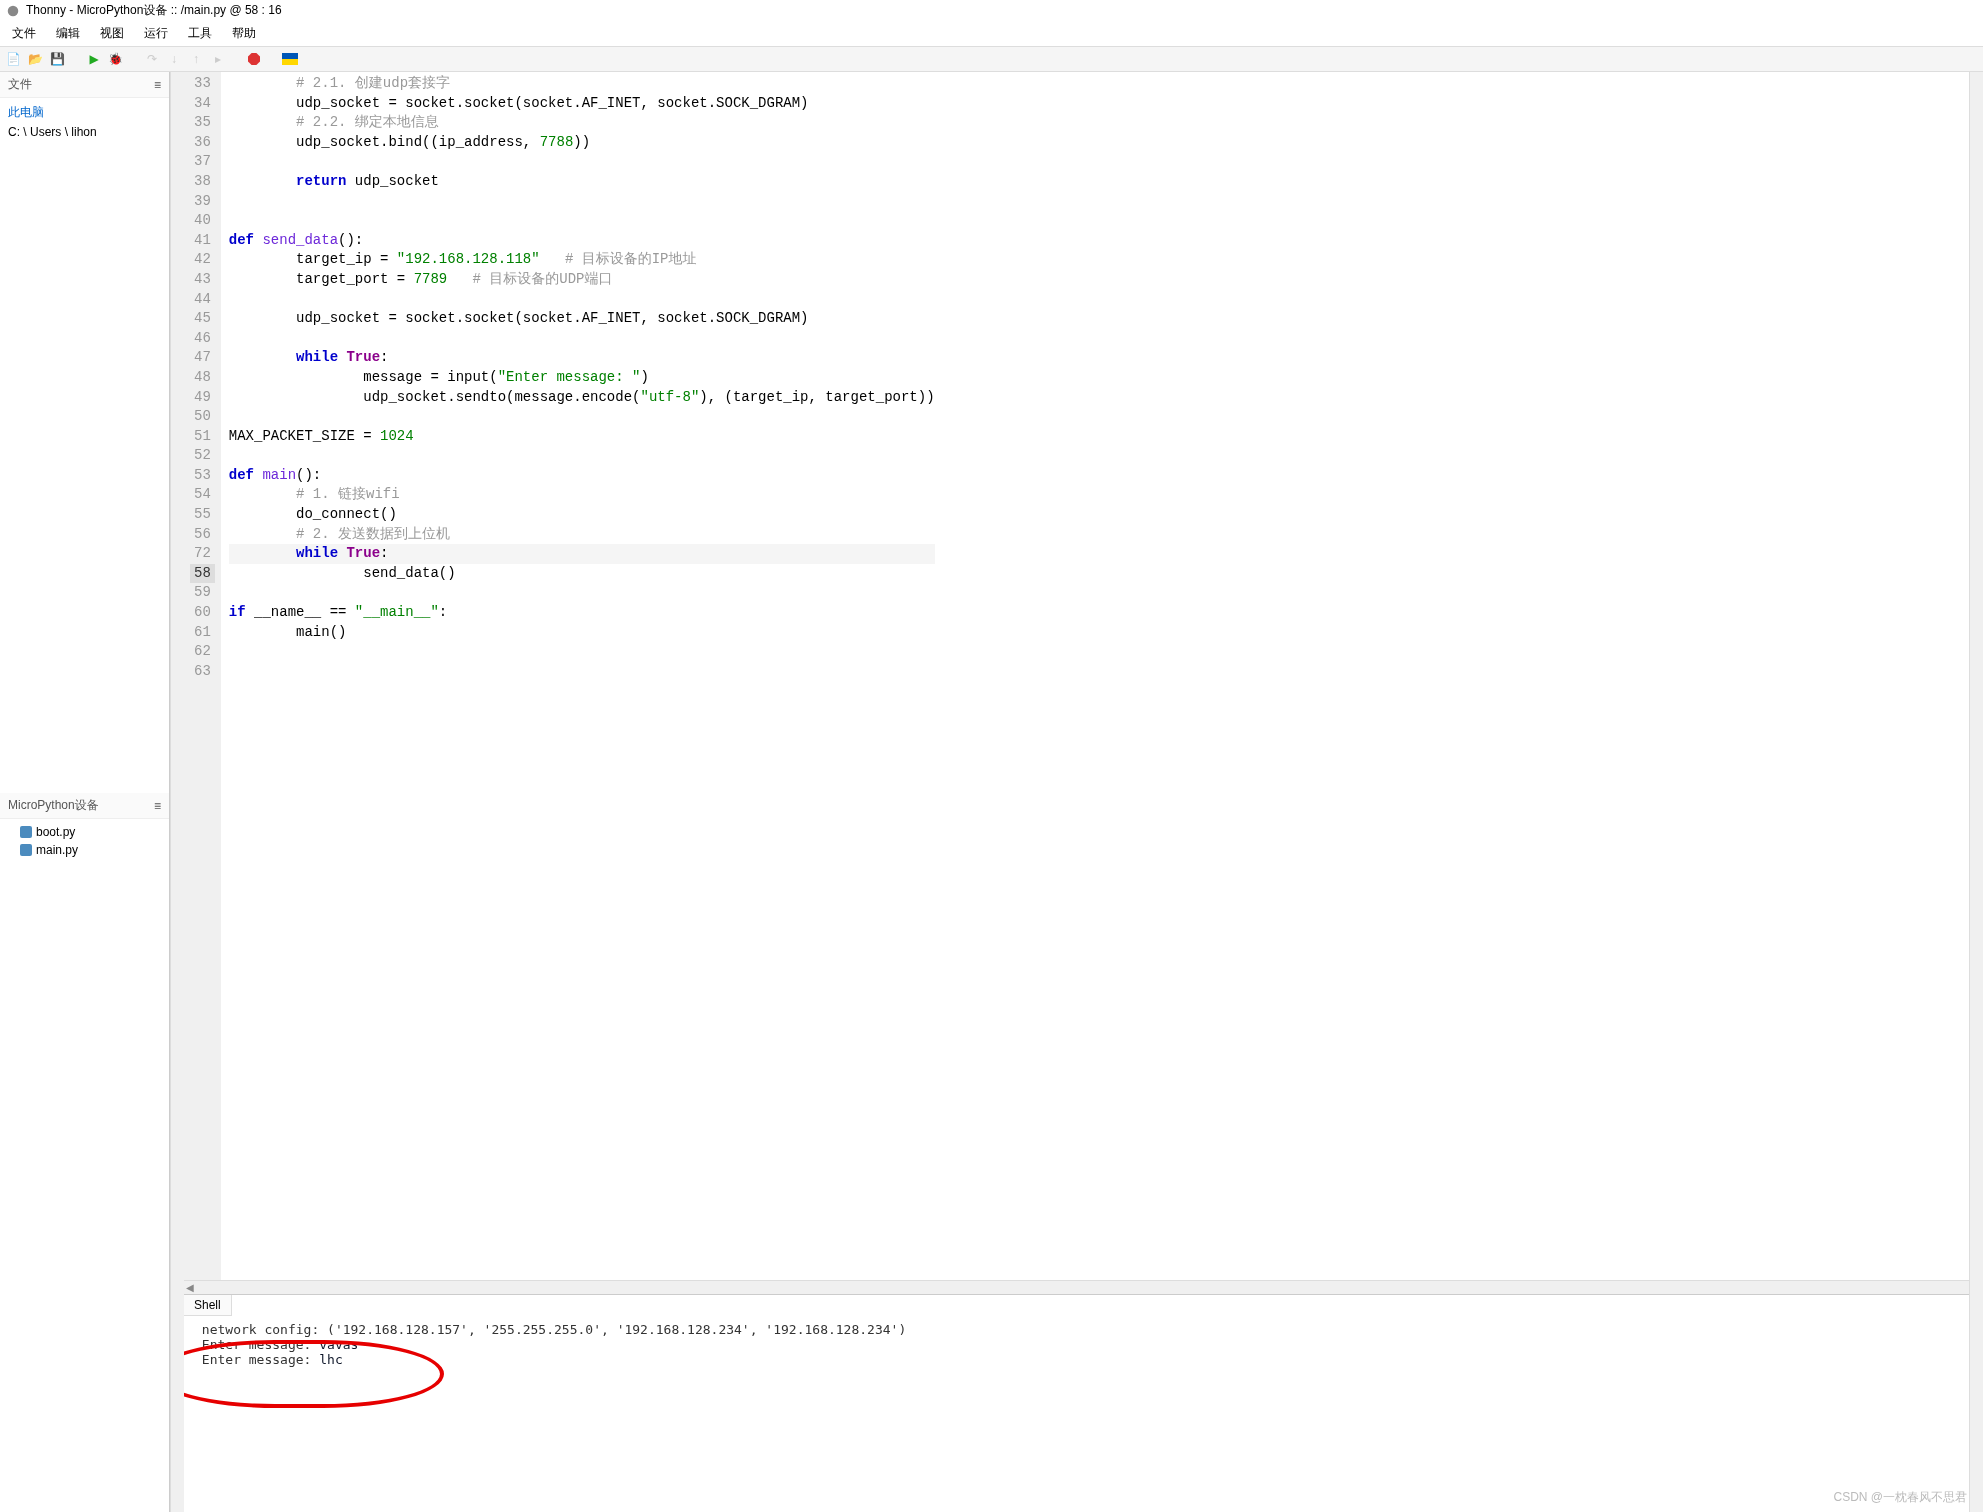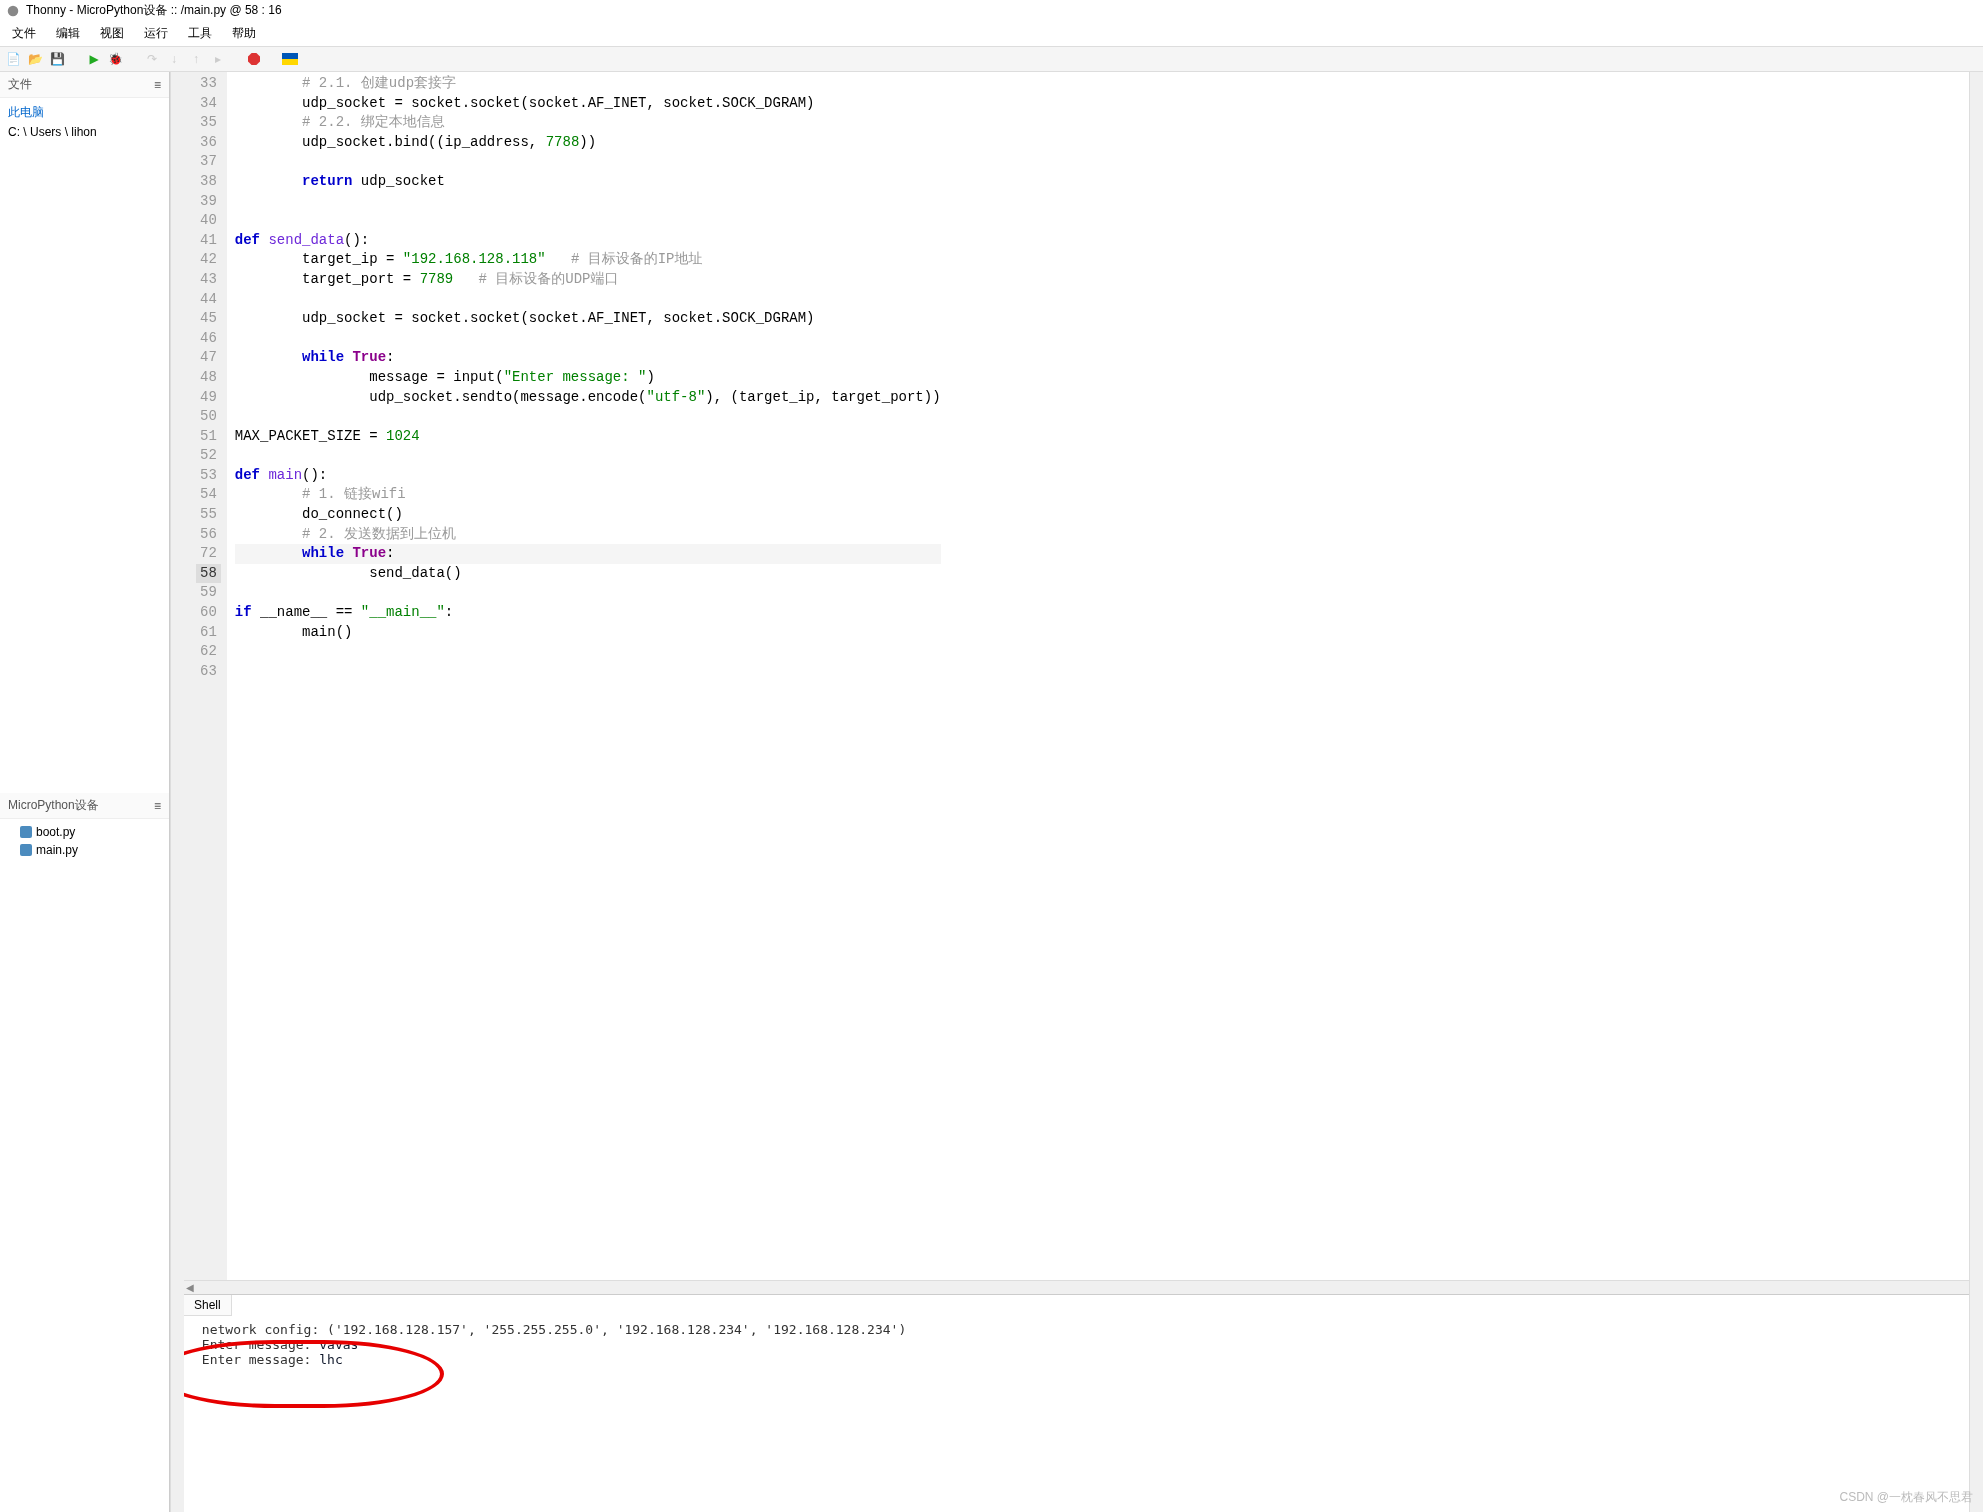--- a/index.html
+++ b/index.html
@@ -19,40 +19,40 @@
   .tree-item.path { color: #000; }
   .file-item { padding: 2px 0 2px 12px; cursor: pointer; display: flex; align-items: center; gap: 4px; }
   .file-icon { width: 12px; height: 12px; background: #4b8bbe; border-radius: 2px; display: inline-block; }
   .right-area { flex: 1; display: flex; flex-direction: column; min-width: 0; }
   .tabs { display: flex; background: #f0f0f0; border-bottom: 1px solid #ccc; padding-left: 4px; }
   .tab { padding: 4px 12px; border: 1px solid #ccc; border-bottom: none; margin-right: 2px; background: #eee; cursor: pointer; border-radius: 3px 3px 0 0; font-size: 12px; }
   .tab.active { background: #fff; }
   .editor { flex: 1; display: flex; overflow: auto; background: #fff; font-family: Consolas, "Courier New", monospace; font-size: 14px; line-height: 1.4; }
   .gutter { background: #f0f0f0; color: #999; text-align: right; padding: 2px 6px; user-select: none; }
   .gutter div { padding: 0 4px; }
-  .gutter div.active { background: #ddd; color: #333; margin-left: 6px; }
+  .gutter div.active { background: #ddd; color: #333; }
   .code { padding: 2px 8px; white-space: pre; }
   .code .kw { color: #0000cc; font-weight: bold; }
   .code .kw2 { color: #8b008b; font-weight: bold; }
   .code .str { color: #008000; }
   .code .num { color: #008000; }
   .code .cmt { color: #999; }
   .code .fn { color: #6d28d9; }
   .code div.hl { background: #f5f5f5; }
   .hscroll { height: 14px; background: #f0f0f0; border-top: 1px solid #ddd; position: relative; }
   .hscroll .arrow { position: absolute; left: 2px; top: 1px; color: #888; font-size: 10px; }
   .shell-area { border-top: 1px solid #ccc; background: #fff; display: flex; flex-direction: column; height: 220px; }
   .shell-tab { padding: 3px 10px; background: #fafafa; border-bottom: 1px solid #ddd; font-size: 12px; width: fit-content; border-right: 1px solid #ddd; }
   .shell-body { flex: 1; padding: 6px 10px; font-family: Consolas, monospace; font-size: 13px; position: relative; overflow: hidden; }
   .shell-body .prompt { color: #999; }
   .shell-body .cmd { color: #aaa; }
   .shell-body .out { color: #333; }
   .shell-body .inp { color: #0f172a; }
   .annotation { position: absolute; border: 4px solid #e60000; border-radius: 50% / 60%; width: 290px; height: 68px; left: -30px; top: 24px; pointer-events: none; }
-  .watermark { position: fixed; right: 10px; bottom: 6px; color: #bbb; font-size: 12px; }
+  .watermark { position: fixed; right: 16px; bottom: 6px; color: #bbb; font-size: 12px; }
   .vscroll { width: 14px; background: #f0f0f0; border-left: 1px solid #ddd; }
   .flag { display:inline-block; width:16px; height:12px; background: linear-gradient(to bottom, #0057b7 50%, #ffd700 50%); }
   .stop-icon { display:inline-block; width:12px; height:12px; background:#d33; clip-path: polygon(30% 0,70% 0,100% 30%,100% 70%,70% 100%,30% 100%,0 70%,0 30%); }
   .run-icon { color:#2a2; }
 </style>
 </head>
 <body>
 
 <div class="titlebar">
   <span class="logo">

